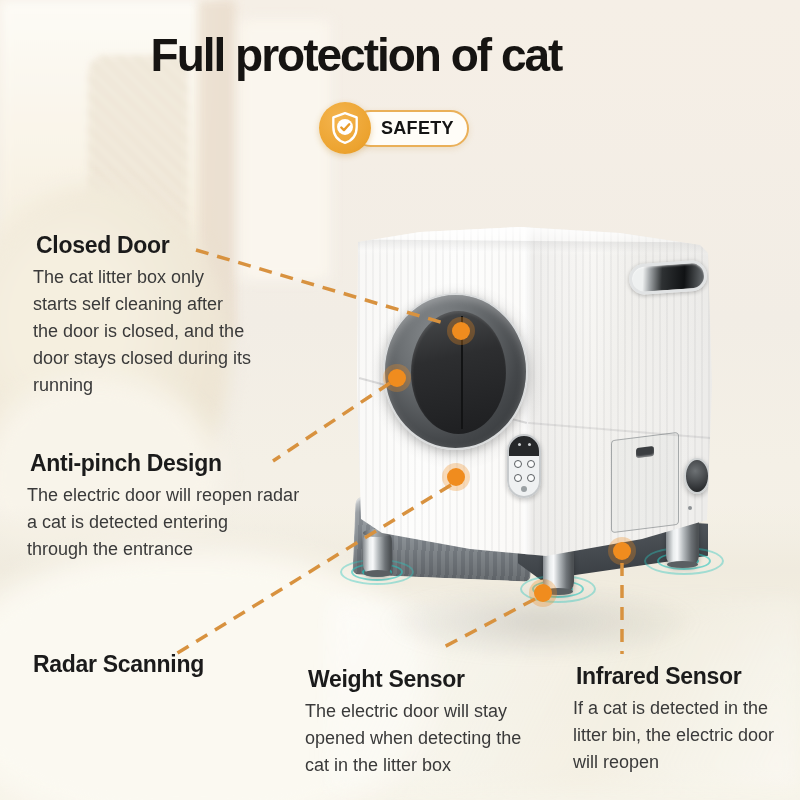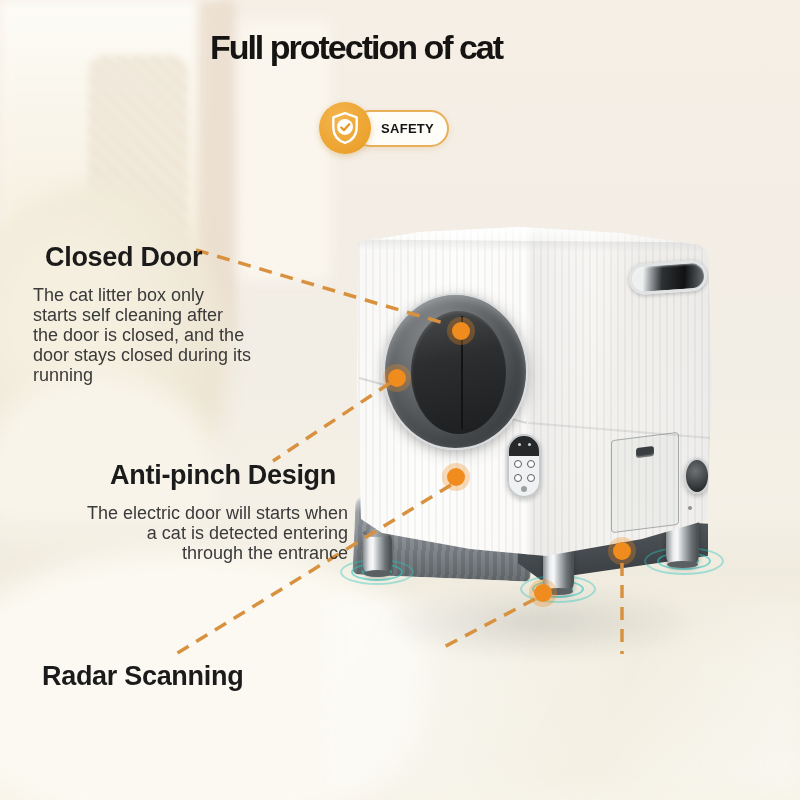--- a/index.html
+++ b/index.html
@@ -97,31 +97,31 @@
     border-radius:7px 7px 9px 9px/9px 9px 11px 11px;box-shadow:0 3px 5px rgba(0,0,0,.25);}
   .foot::before{content:"";position:absolute;left:0;top:-3px;width:100%;height:8px;border-radius:50%;
     background:linear-gradient(90deg,#5f6468,#a9aeb1 40%,#54585c);}
   .foot::after{content:"";position:absolute;left:2%;bottom:-2px;width:96%;height:7px;border-radius:50%;background:#5a5f62;}
 
   
   .callouts{left:0;top:0;width:800px;height:800px;}
 
   
   .title{left:0;top:28px;width:712px;text-align:center;margin:0;
-    font-size:34px;font-weight:bold;letter-spacing:-2px;color:#161412;}
+    font-size:46px;font-weight:bold;letter-spacing:-2px;color:#161412;}
   .badge-pill{left:352px;top:110px;height:37px;border-radius:19px;border:2px solid #eab059;background:#fffdf8;
     padding:0 13px 0 27px;display:flex;align-items:center;
-    font-size:13px;font-weight:bold;letter-spacing:.3px;color:#141414;box-shadow:0 2px 6px rgba(200,150,60,.18);}
+    font-size:18px;font-weight:bold;letter-spacing:.3px;color:#141414;box-shadow:0 2px 6px rgba(200,150,60,.18);}
   .badge-circle{left:319px;top:102px;width:52px;height:52px;border-radius:50%;
     background:radial-gradient(circle at 38% 32%,#f4b44e,#eca32f 70%,#e1931f);
     display:flex;align-items:center;justify-content:center;box-shadow:0 2px 6px rgba(190,130,30,.3);}
-  .feature h3{margin:12px;font-size:27px;font-weight:bold;letter-spacing:-.3px;color:#1b1b1b;line-height:1.2;}
-  .feature p{margin:4px 0 0 0;font-size:18px;line-height:20px;color:#3a3a3a;white-space:pre-line;}
+  .feature h3{margin:3px;font-size:23px;font-weight:bold;letter-spacing:-.3px;color:#1b1b1b;line-height:1.2;}
+  .feature p{margin:4px 0 0 0;font-size:18px;line-height:27px;color:#3a3a3a;white-space:pre-line;}
   .f1{left:33px;top:229px;width:260px;}
-  .f2{left:38px;top:447px;width:310px;text-align:right;}
+  .f2{left:27px;top:447px;width:310px;}
   .f3{left:30px;top:648px;width:270px;}
   .f4{left:305px;top:663px;width:260px;}
   .f5{left:573px;top:660px;width:220px;}
 </style>
 </head>
 <body>
 
 <div class="stage">
 
   <div class="abs bg-curtain"></div>
@@ -229,21 +229,33 @@
   <div class="abs feature f1">
     <h3>Closed Door</h3>
     <p>The cat litter box only
 starts self cleaning after
 the door is closed, and the
 door stays closed during its
 running</p>
   </div>
   <div class="abs feature f2">
     <h3>Anti-pinch Design</h3>
-    <p>The electric door will starts when
+    <p>The electric door will reopen radar
 a cat is detected entering
 through the entrance</p>
   </div>
   <div class="abs feature f3">
     <h3>Radar Scanning</h3>
   </div>
+  <div class="abs feature f4">
+    <h3>Weight Sensor</h3>
+    <p>The electric door will stay
+opened when detecting the
+cat in the litter box</p>
+  </div>
+  <div class="abs feature f5">
+    <h3>Infrared Sensor</h3>
+    <p>If a cat is detected in the
+litter bin, the electric door
+will reopen</p>
+  </div>
 
 </div>
 
 </body></html>

